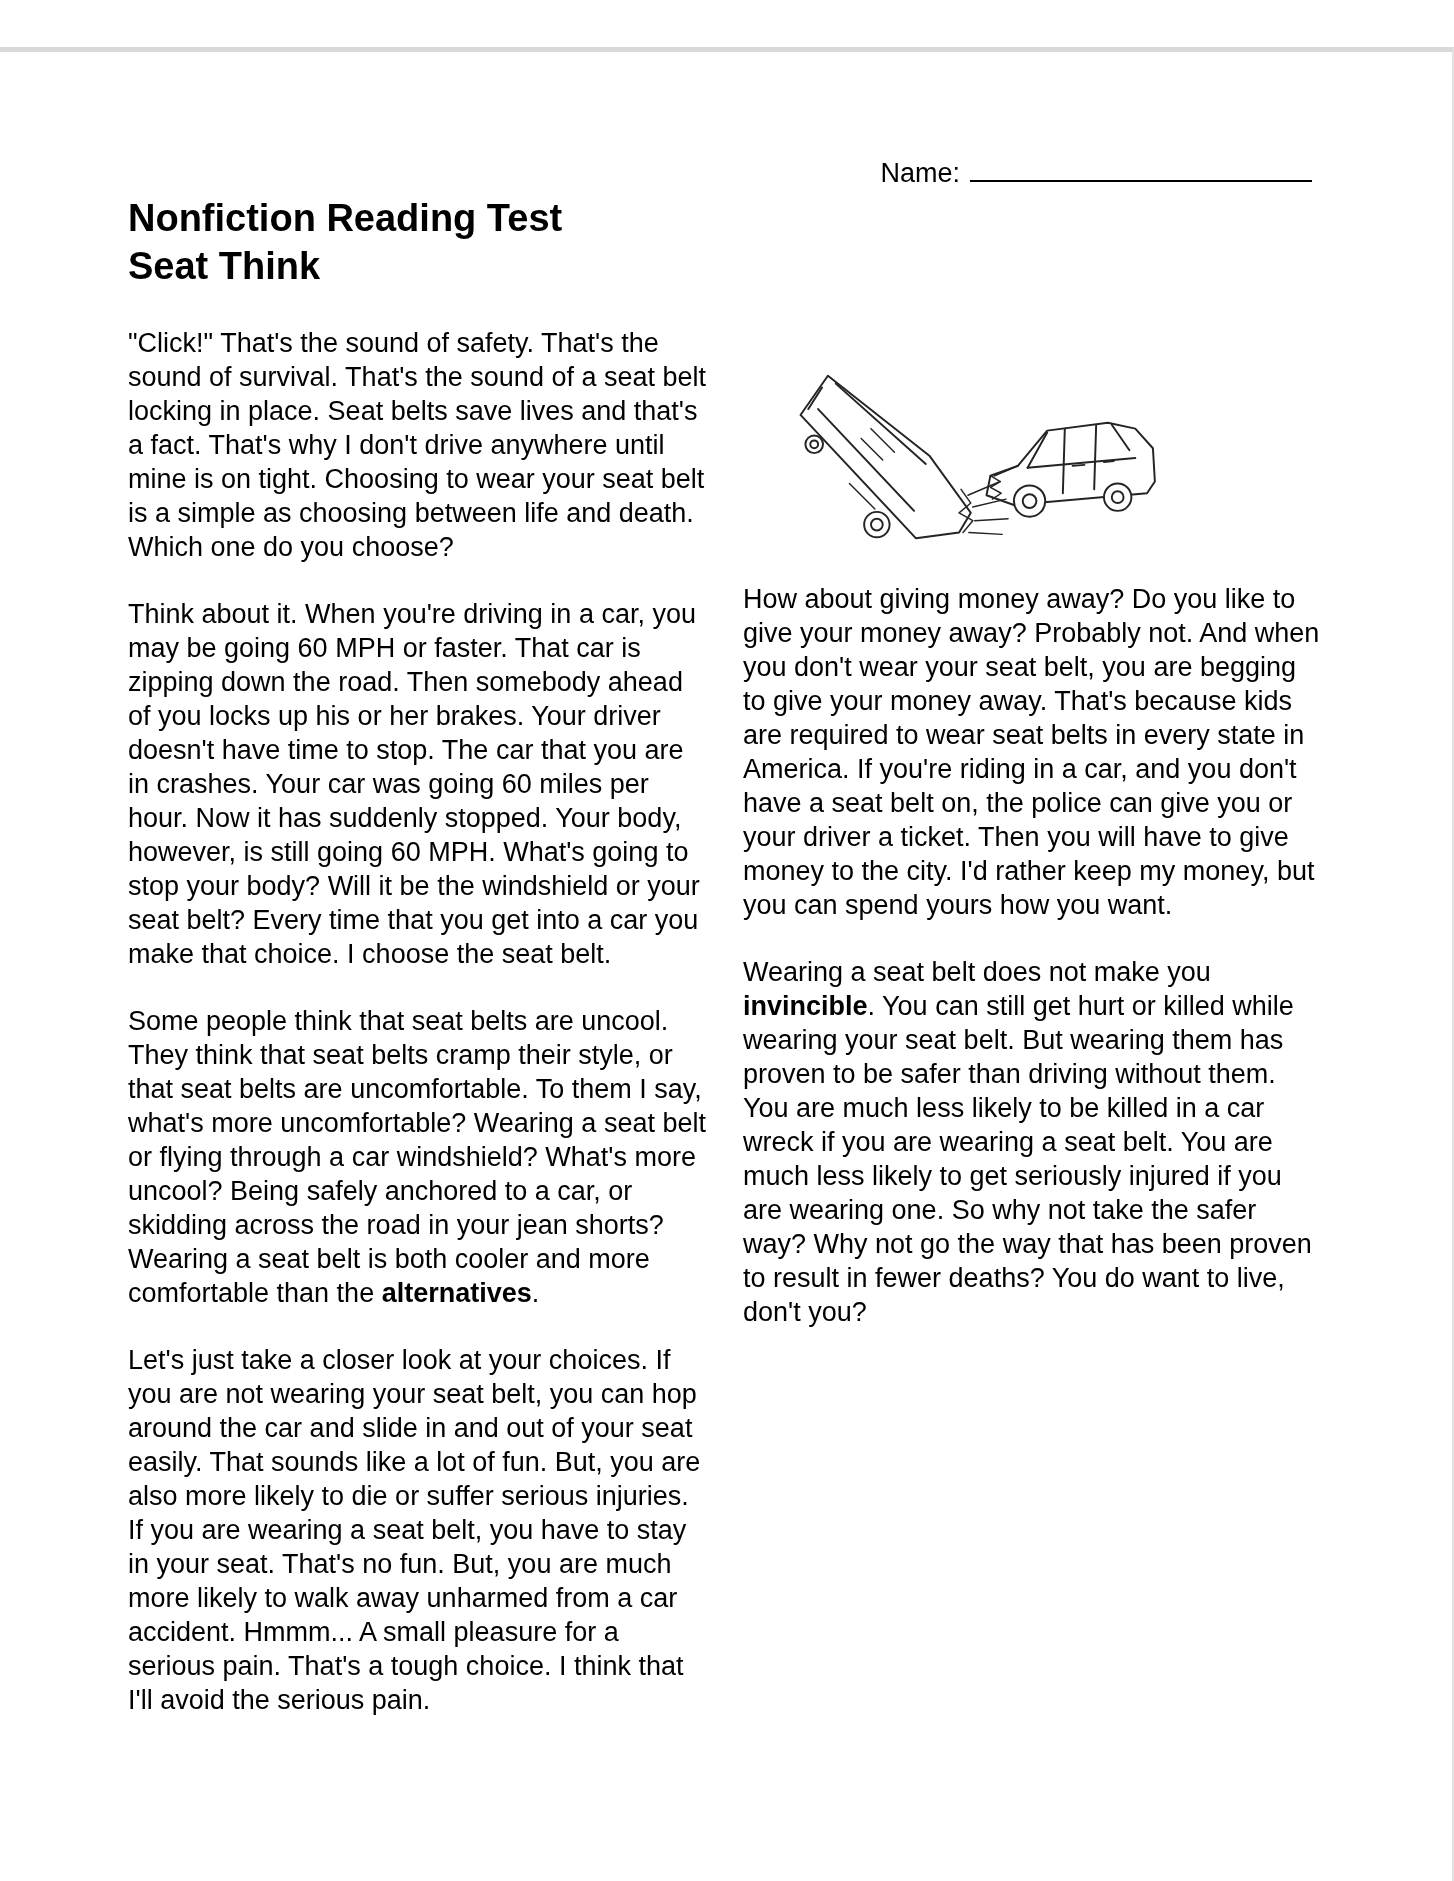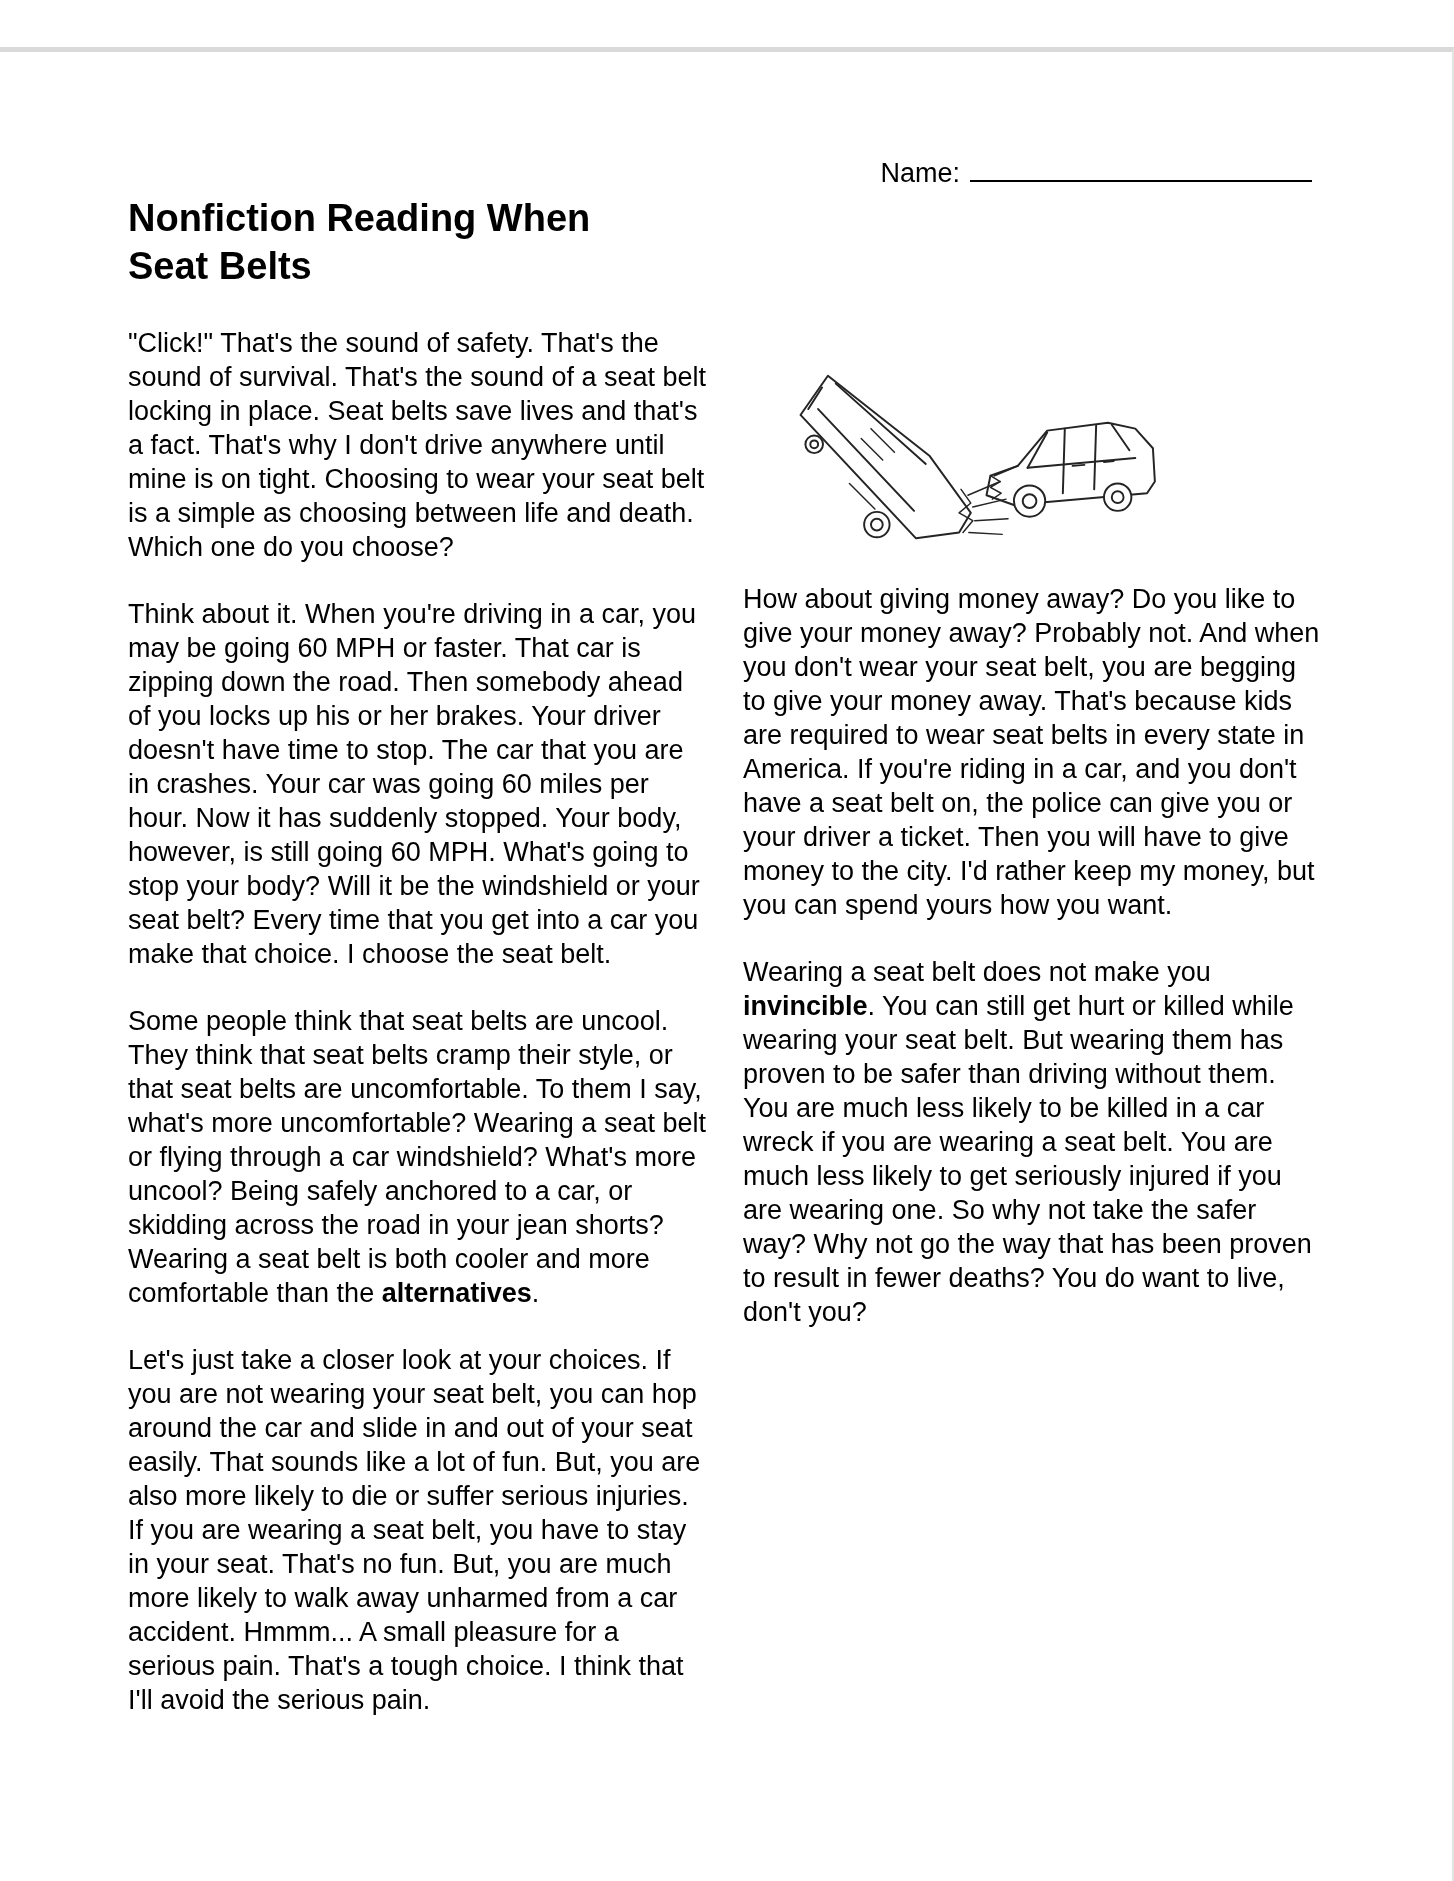--- a/index.html
+++ b/index.html
@@ -68,22 +68,22 @@
 </head>
 <body>
 
 <div class="page">
 
   <div class="name-row">
     <span>Name:</span><span class="name-line"></span>
   </div>
 
   <div class="title-block">
-    <div class="title-line">Nonfiction Reading When</div>
-    <div class="title-line">Seat Belts</div>
+    <div class="title-line">Nonfiction Reading Test</div>
+    <div class="title-line">Seat Think</div>
   </div>
 
 
   <div class="columns">
 
     <div class="col">
       <p>"Click!" That's the sound of safety. That's the sound of survival. That's the sound of a seat belt locking in place. Seat belts save lives and that's a fact. That's why I don't drive anywhere until mine is on tight. Choosing to wear your seat belt is a simple as choosing between life and death. Which one do you choose?</p>
       <p>Think about it. When you're driving in a car, you may be going 60 MPH or faster. That car is zipping down the road. Then somebody ahead of you locks up his or her brakes. Your driver doesn't have time to stop. The car that you are in crashes. Your car was going 60 miles per hour. Now it has suddenly stopped. Your body, however, is still going 60 MPH. What's going to stop your body? Will it be the windshield or your seat belt? Every time that you get into a car you make that choice. I choose the seat belt.</p>
       <p><span>Some people think that seat belts are uncool. They think that seat belts cramp their style, or that seat belts are uncomfortable. To them I say, what's more uncomfortable? Wearing a seat belt or flying through a car windshield? What's more uncool? Being safely anchored to a car, or skidding across the road in your jean shorts? Wearing a seat belt is both cooler and more comfortable than the </span><b>alternatives</b><span>.</span></p>
       <p>Let's just take a closer look at your choices. If you are not wearing your seat belt, you can hop around the car and slide in and out of your seat easily. That sounds like a lot of fun. But, you are also more likely to die or suffer serious injuries. If you are wearing a seat belt, you have to stay in your seat. That's no fun. But, you are much more likely to walk away unharmed from a car accident. Hmmm... A small pleasure for a serious pain. That's a tough choice. I think that I'll avoid the serious pain.</p>

